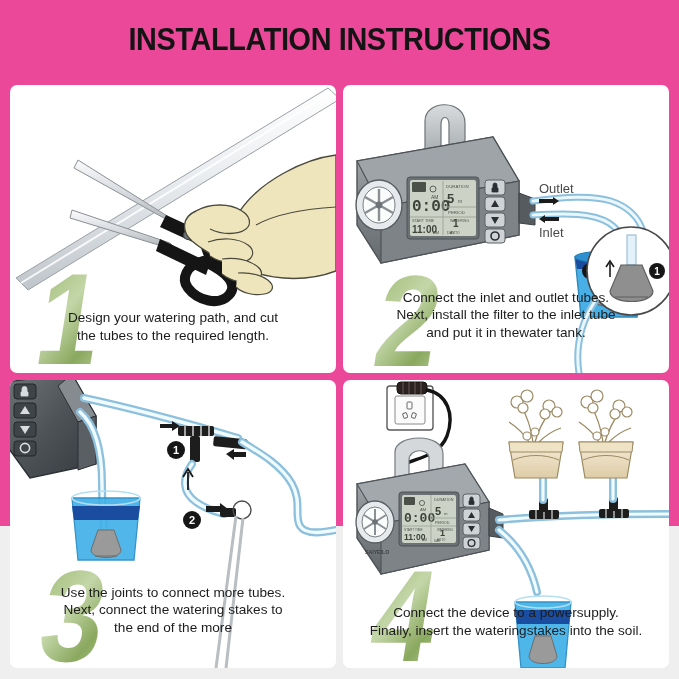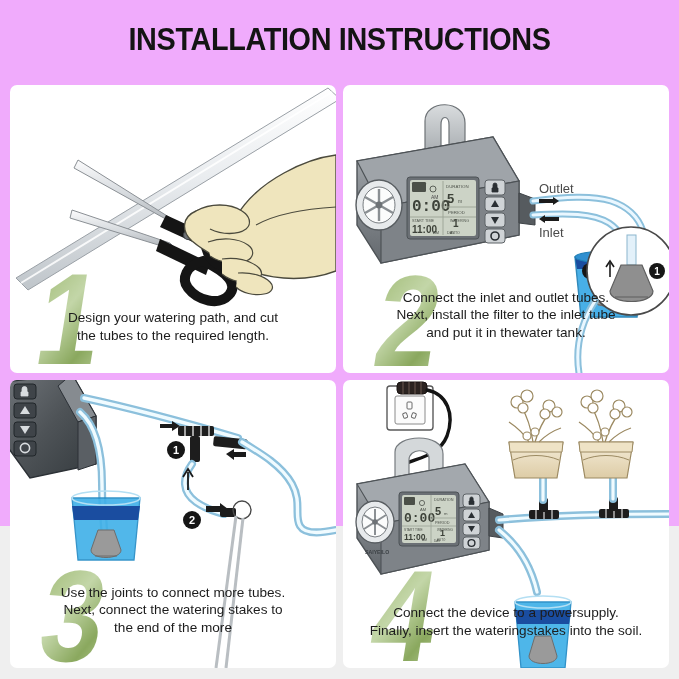--- a/index.html
+++ b/index.html
@@ -2,21 +2,21 @@
 <html><head>
 <meta charset="utf-8">
 <style>
   html,body{margin:0;padding:0;}
   body{
     width:679px;height:679px;
     background:#efefef;
     font-family:"Liberation Sans", sans-serif;
     overflow:hidden;
   }
-  #page{position:relative;width:679px;height:526px;background:#f0abfc;}
+  #page{position:relative;width:679px;height:526px;background:#ec4899;}
 
   
   .title{
     position:absolute;left:0;top:22px;width:679px;
     text-align:center;
     font-family:"Liberation Sans", sans-serif;
     font-weight:bold;
     font-size:31px;
     letter-spacing:-0.4px;
     color:#141414;

